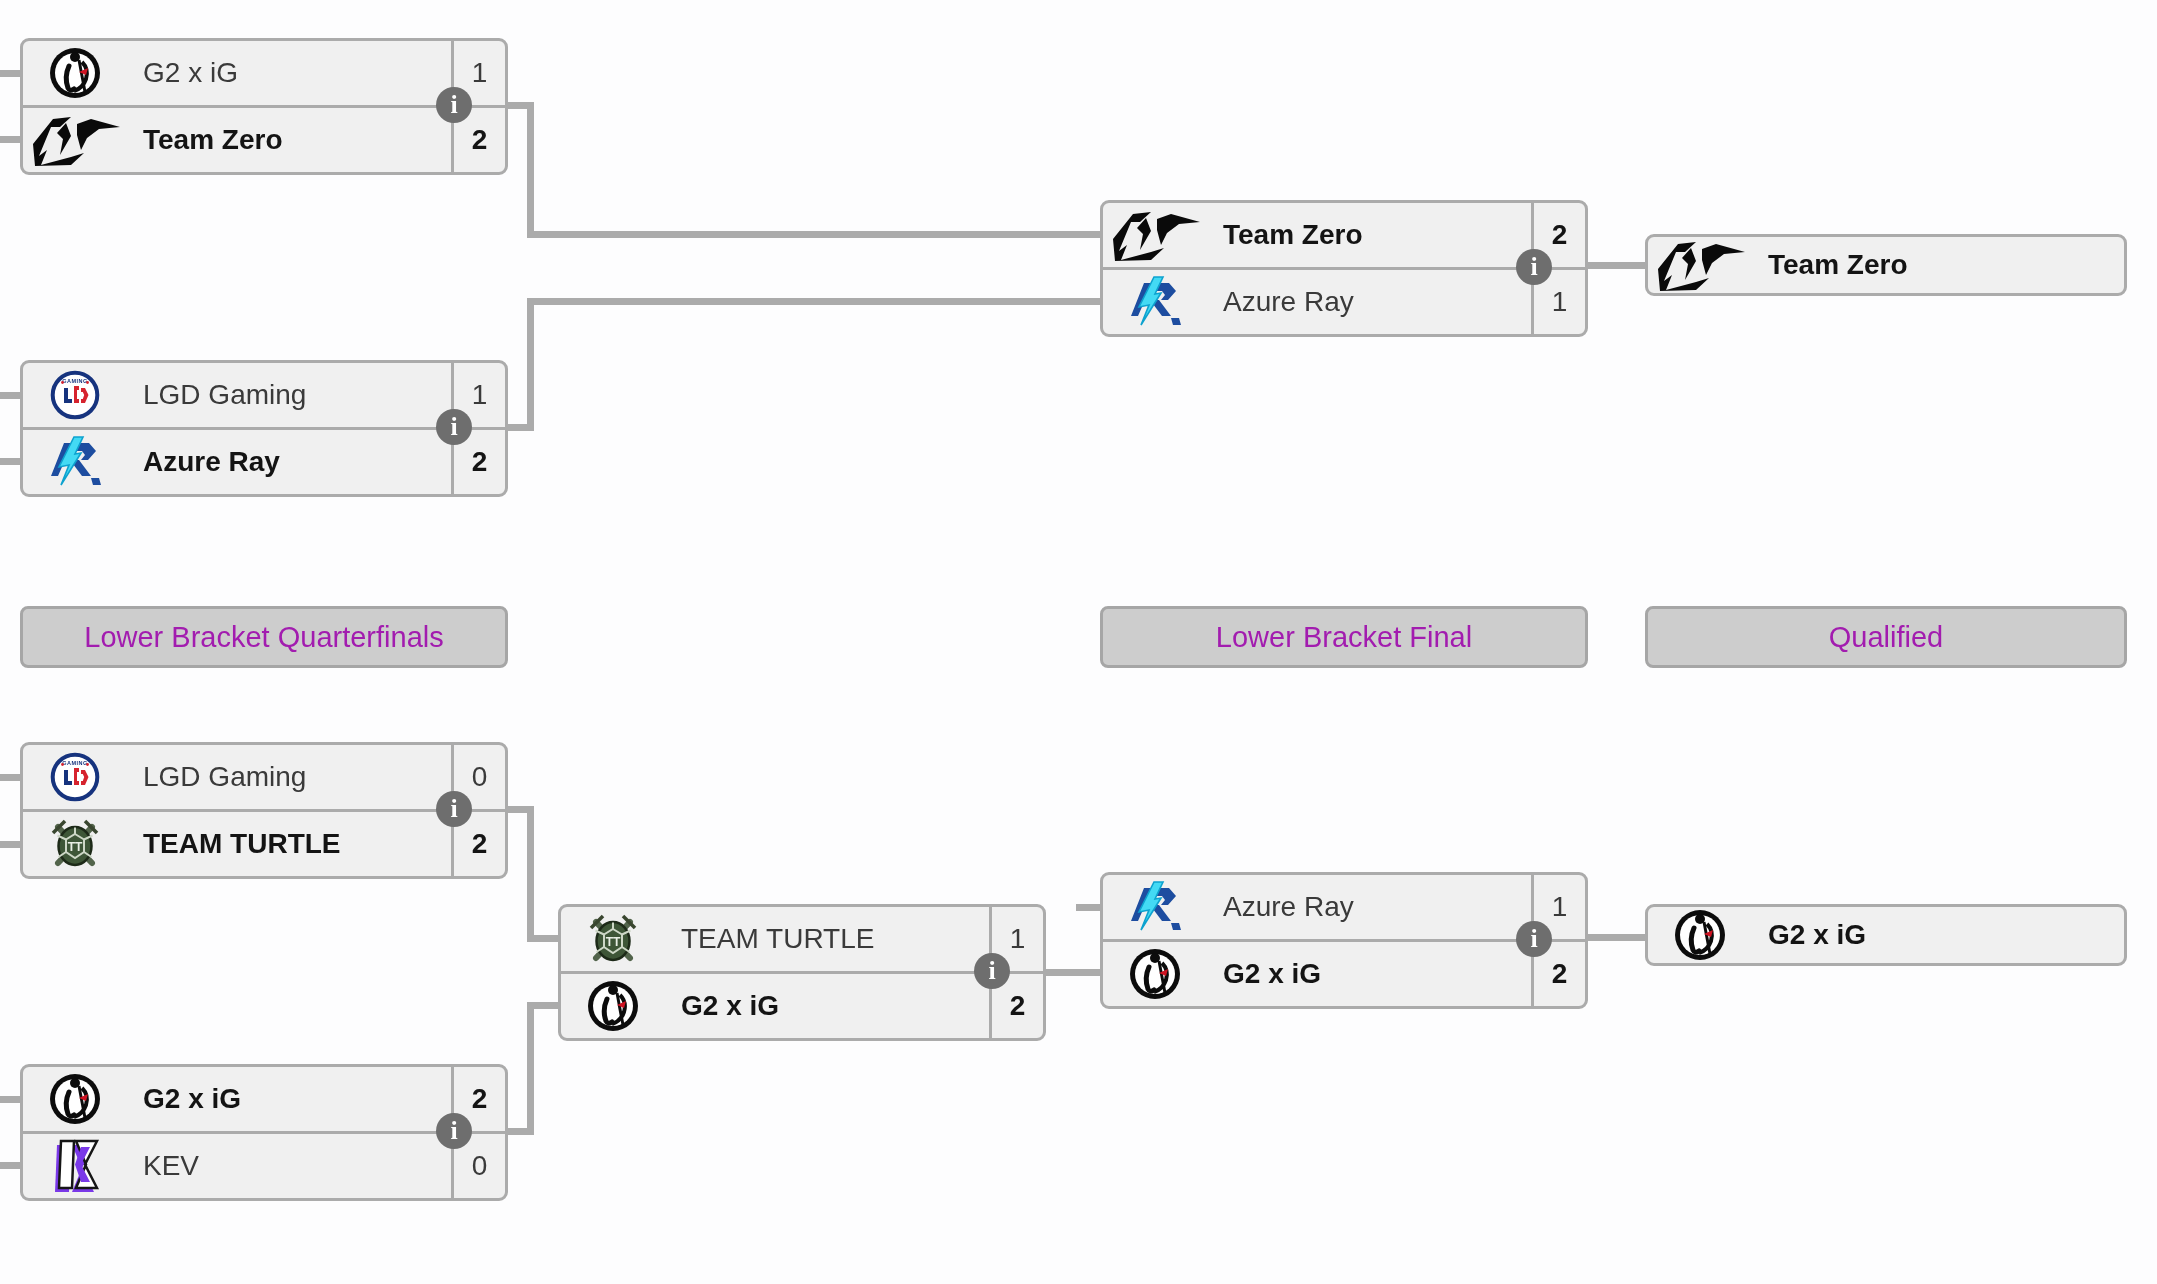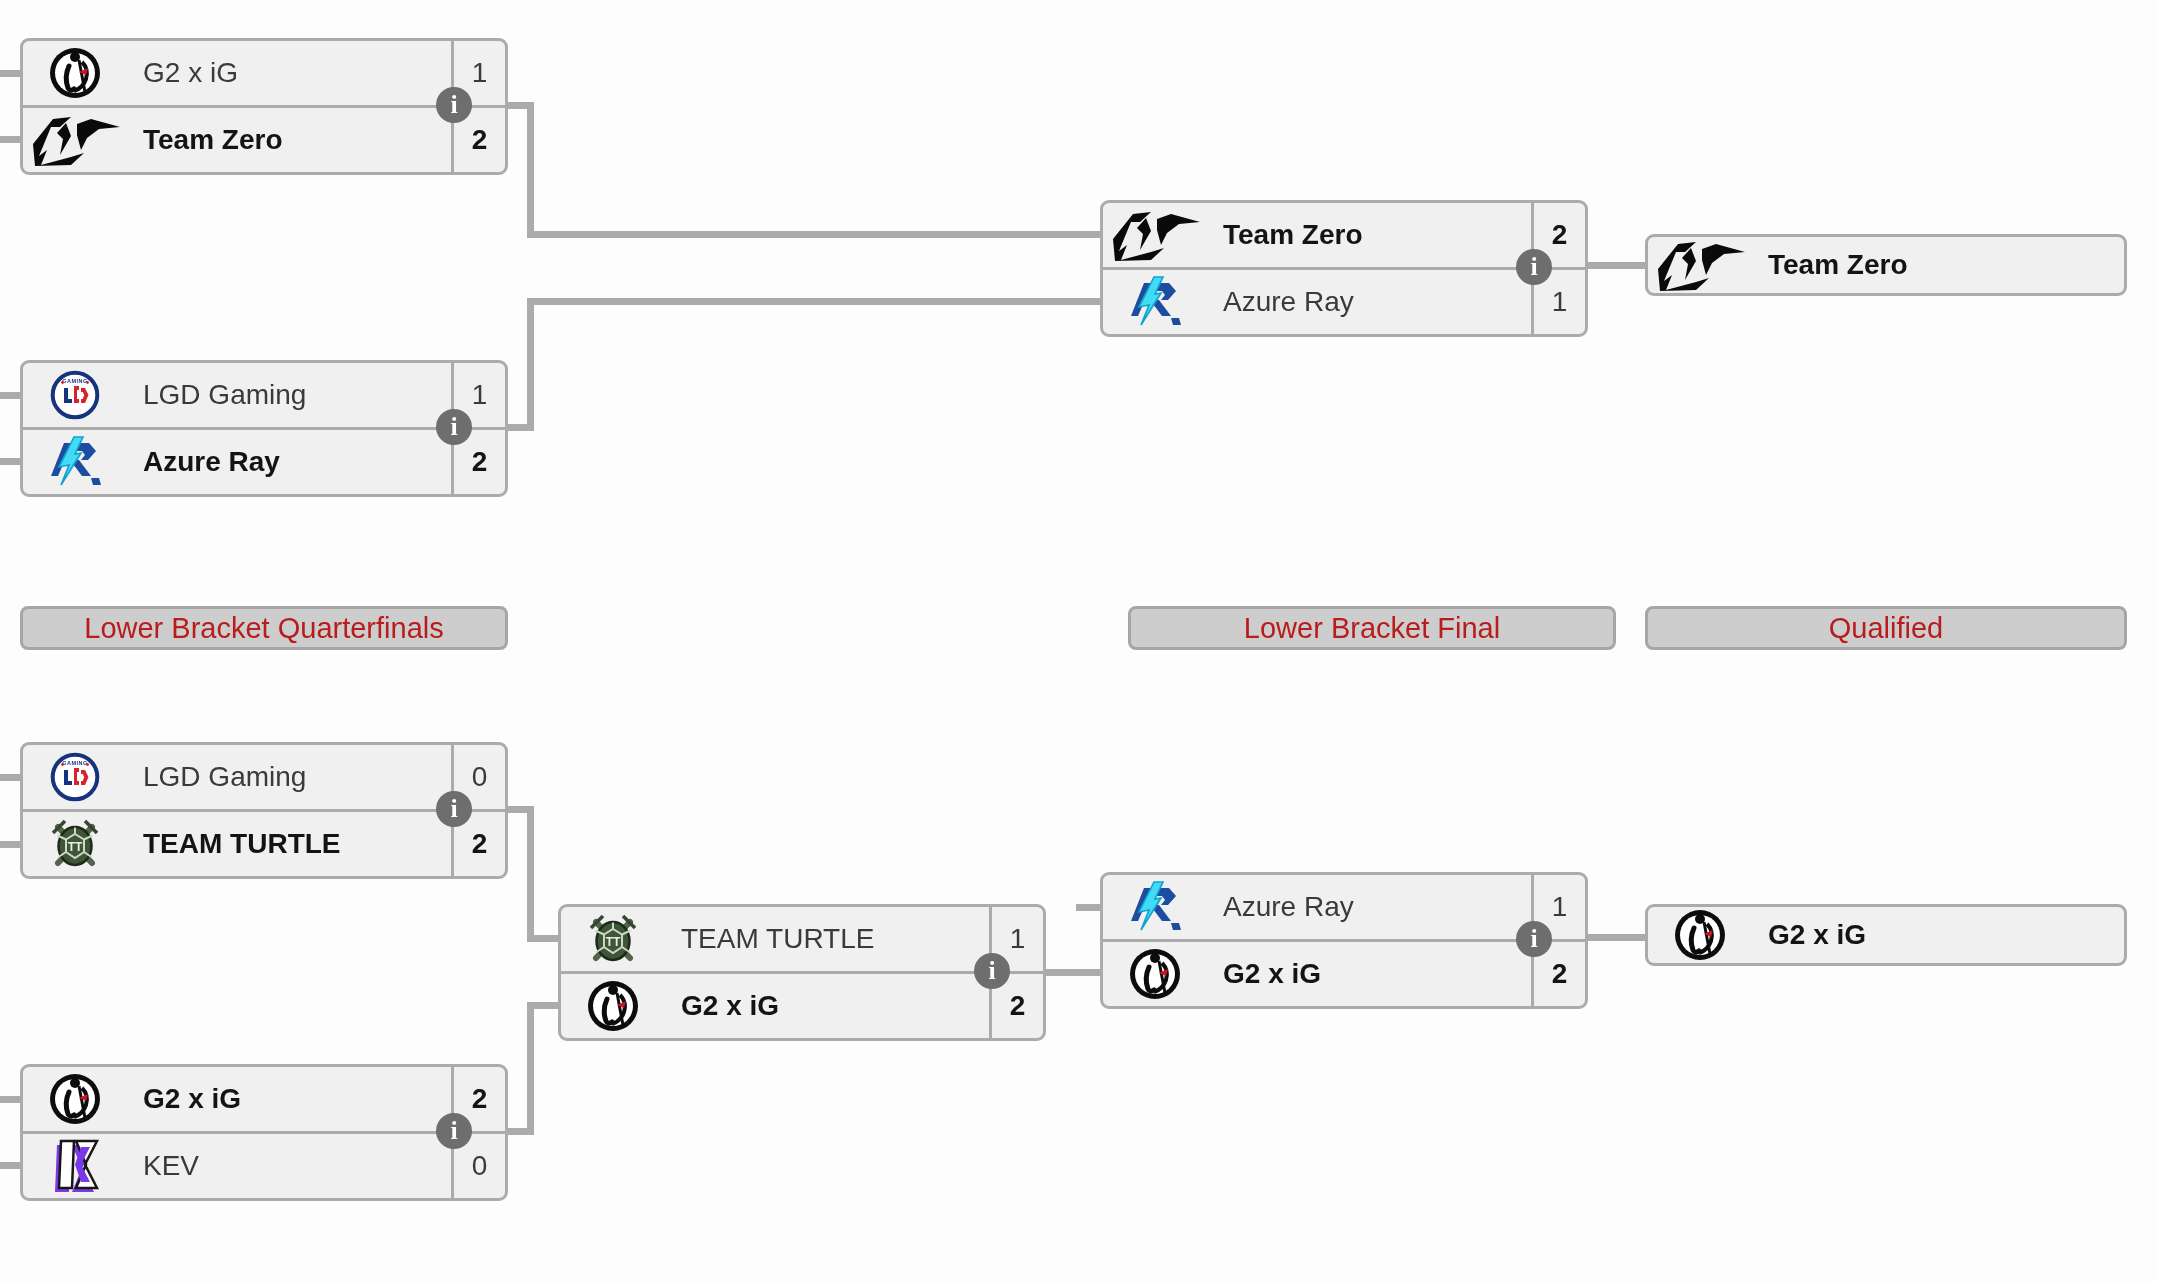--- a/index.html
+++ b/index.html
@@ -12,23 +12,23 @@
   .trow + .trow{border-top:3px solid #ababab;}
   .logo-cell{width:104px;height:64px;flex:none;display:flex;align-items:center;justify-content:center;overflow:visible;}
   .tname{flex:1;font-size:28px;color:#3a3a3a;padding-left:16px;white-space:nowrap;overflow:hidden;}
   .tscore{width:51px;flex:none;align-self:stretch;border-left:3px solid #ababab;
           display:flex;align-items:center;justify-content:center;font-size:28px;color:#3a3a3a;}
   .trow.winner .tname,.trow.winner .tscore{font-weight:bold;color:#141414;}
   .qualbox{position:absolute;width:482px;height:62px;background:#f0f0f0;border:3px solid #ababab;
            border-radius:9px;box-sizing:border-box;display:flex;align-items:center;z-index:2;}
   .qualbox .logo-cell{height:56px;}
   .qualbox .tname{font-weight:bold;color:#141414;}
-  .header{position:absolute;height:44px;background:#cdcdcd;border:3px solid #a6a6a6;border-radius:8px;
+  .header{position:absolute;height:62px;background:#cdcdcd;border:3px solid #a6a6a6;border-radius:8px;
           box-sizing:border-box;display:flex;align-items:center;justify-content:center;
-          font-size:29px;color:#b91c1c;z-index:2;white-space:nowrap;}
+          font-size:29px;color:#a21caf;z-index:2;white-space:nowrap;}
   .info{position:absolute;width:36px;height:36px;border-radius:50%;background:#6e6e6e;color:#fff;
         display:flex;align-items:center;justify-content:center;z-index:6;
         font-family:"Liberation Serif",serif;font-weight:bold;font-size:26px;line-height:1;}
   svg{display:block;}
 </style>
 </head>
 <body>
 
 <div class="stage">
 
@@ -164,21 +164,21 @@
     <polygon points="30,21 39,11 44,24 33,43 36,27" fill="#0a0a0a"></polygon>
     <polygon points="50,12 64,7 93,15 72,17 60,26 54,38 50,23" fill="#0a0a0a"></polygon>
   </svg>
       </div>
     <div class="tname">Team Zero</div>
   </div>
 
   <div class="header" style="left:20px;top:606px;width:488px">
       <span>Lower Bracket Quarterfinals</span>
     </div>
-  <div class="header" style="left:1128px;top:606px;width:488px">
+  <div class="header" style="left:1100px;top:606px;width:488px">
       <span>Lower Bracket Final</span>
     </div>
   <div class="header" style="left:1645px;top:606px;width:482px">
       <span>Qualified</span>
     </div>
 
   <div class="match" style="left:20px;top:742px">
     <div class="trow">
       <div class="logo-cell">
           <svg width="50" height="50" viewBox="0 0 50 50">

